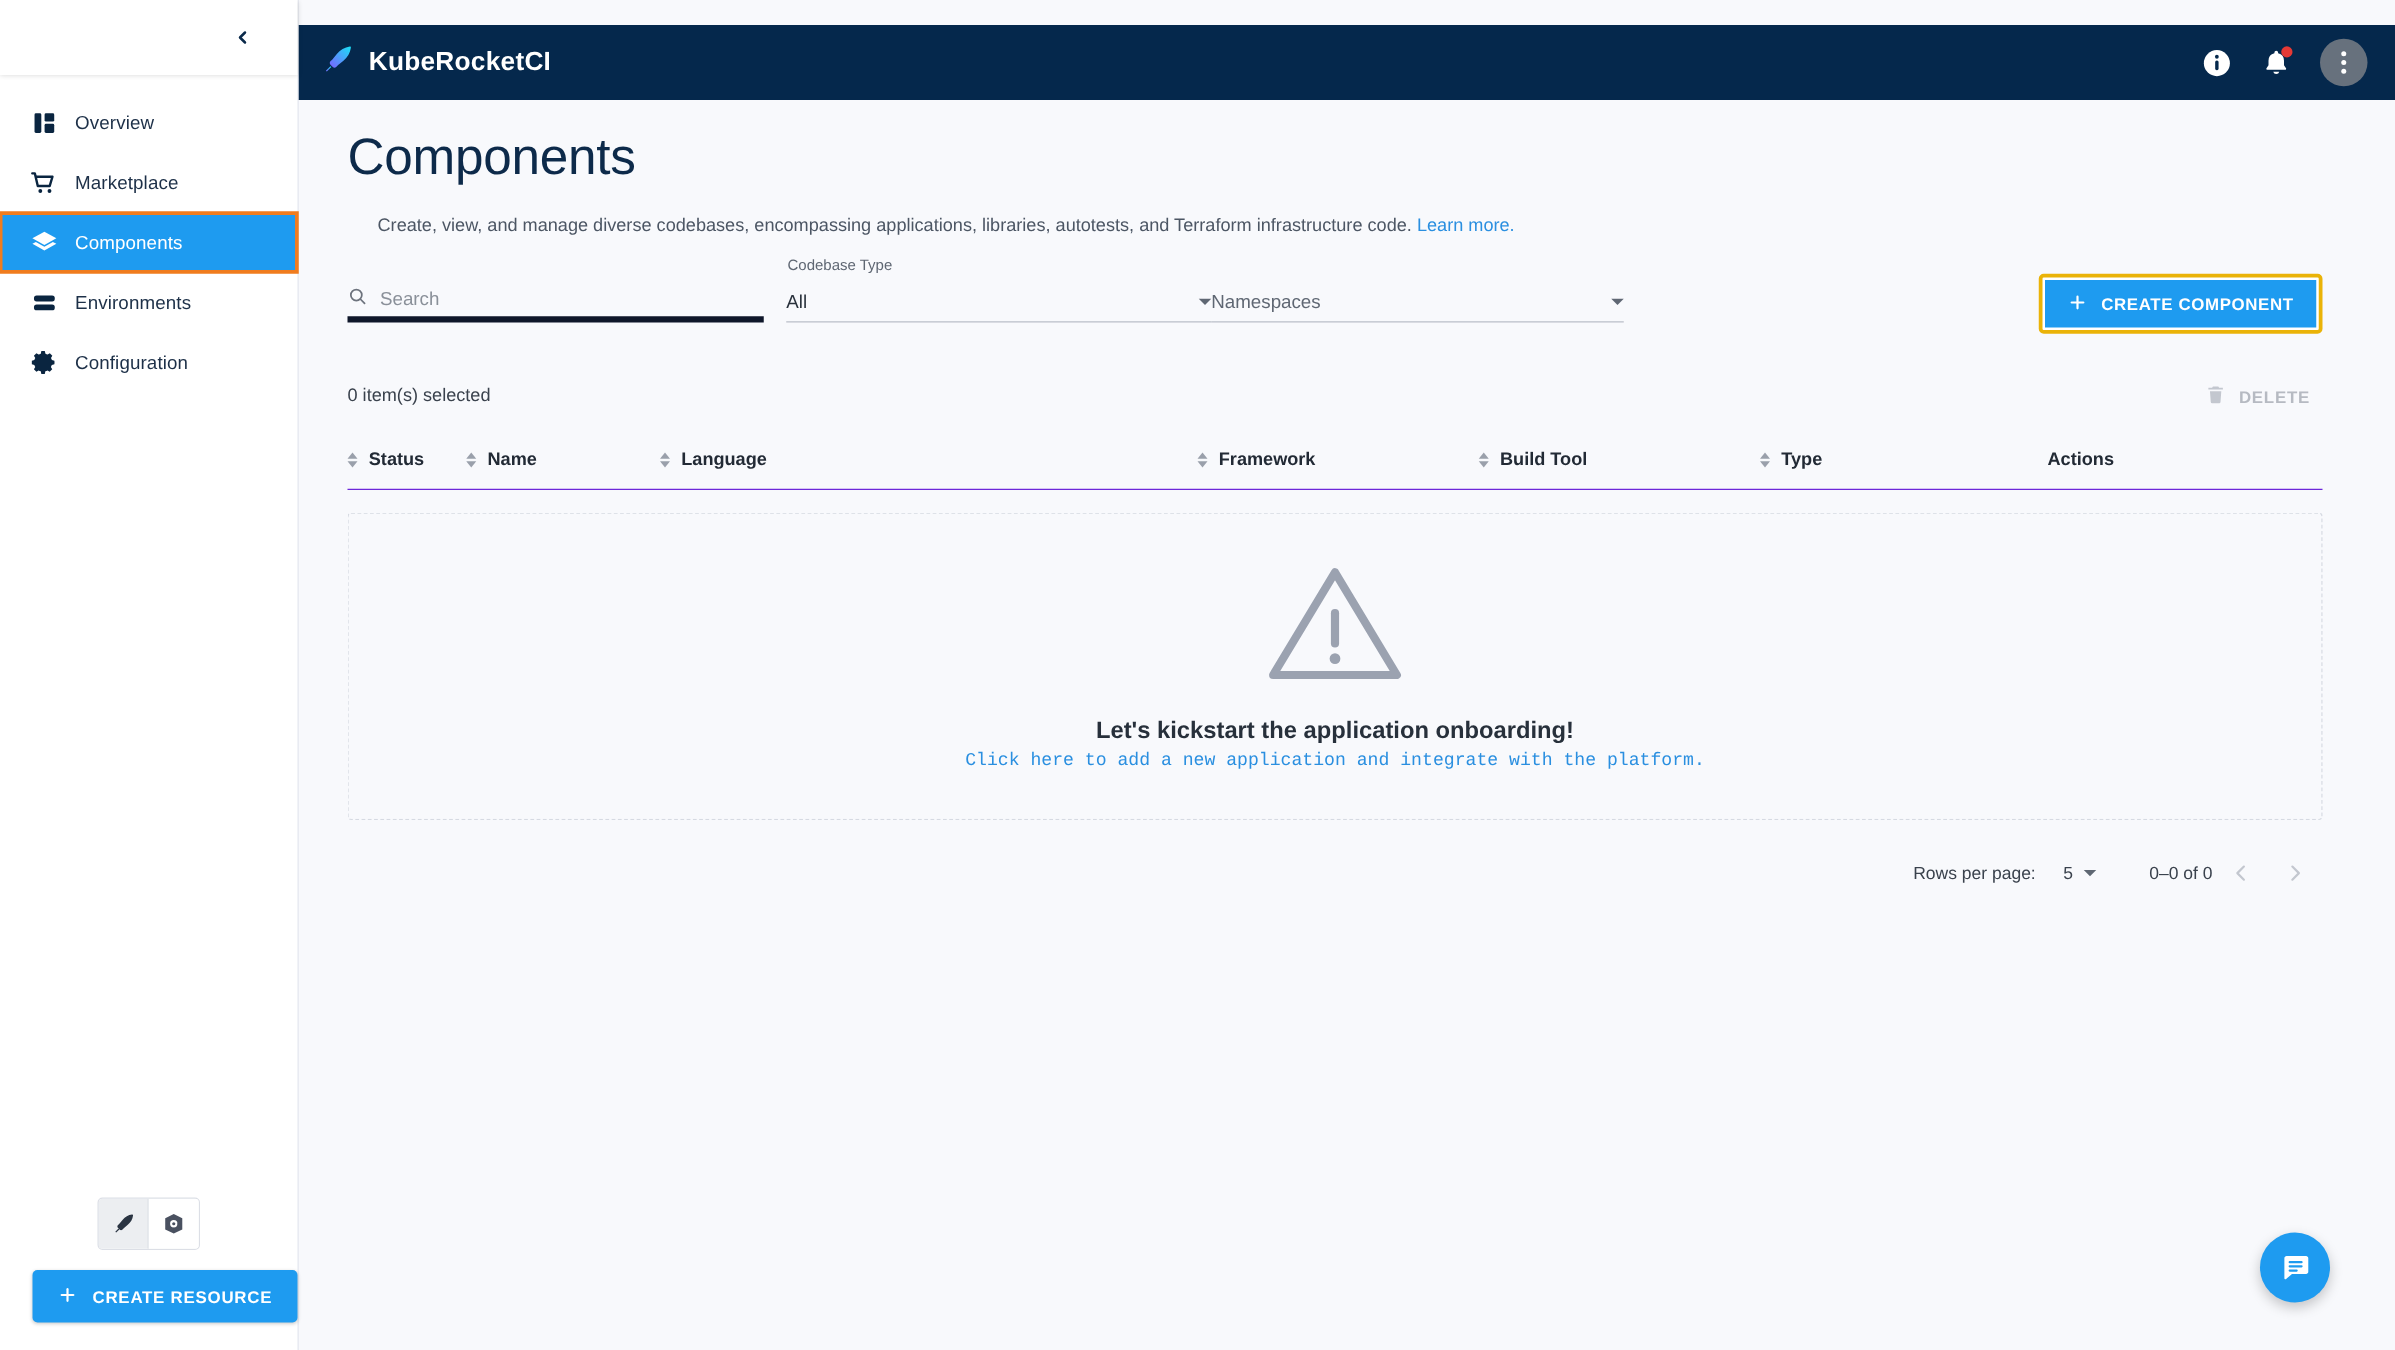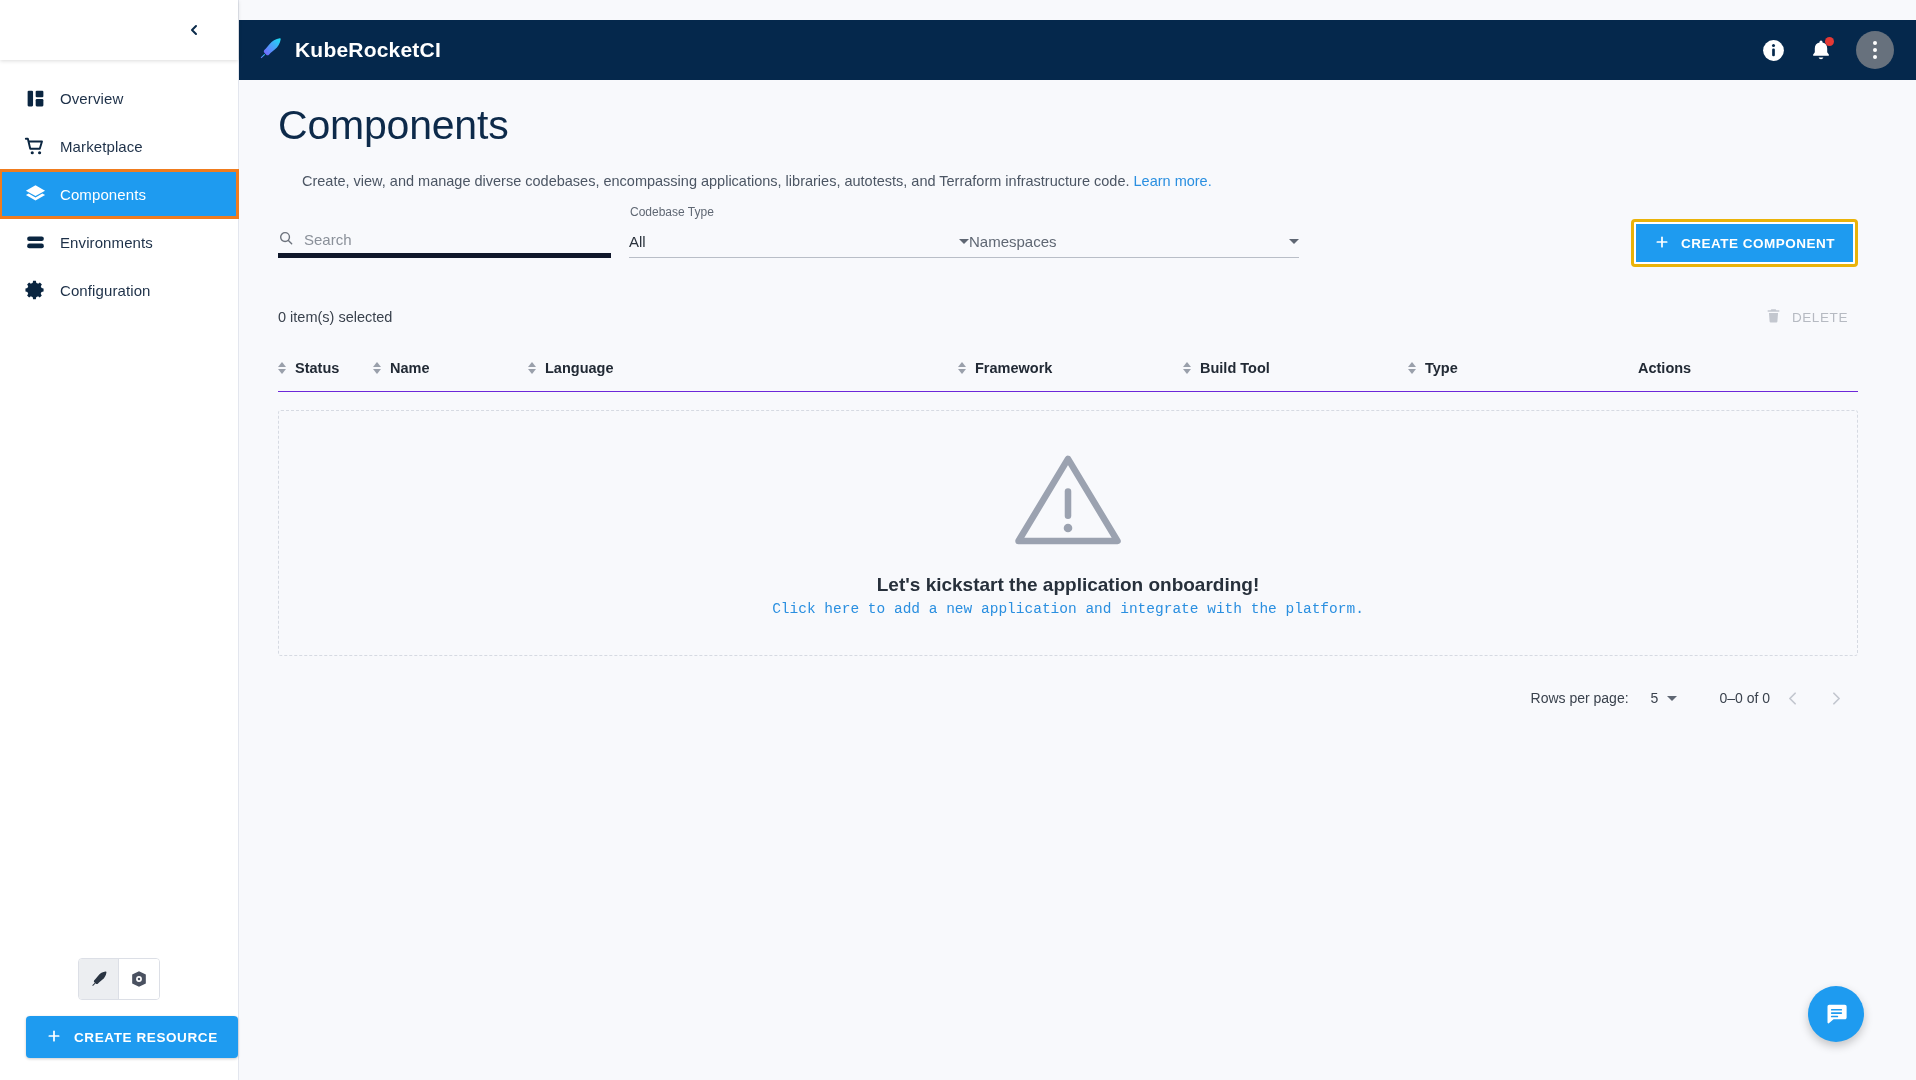--- a/index.html
+++ b/index.html
@@ -176,21 +176,21 @@
 
   .select-row {
     margin-top: 38px;
     display: flex; align-items: center;
     height: 42px;
   }
   .sel-count { font-size: 14.5px; color: #3a424d; }
   .btn-delete {
     margin-left: auto; display: flex; align-items: center; gap: 10px;
     background: transparent; border: none;
-    color: #b6bac2; font-size: 13.5px; font-weight: 400; letter-spacing: .6px;
+    color: #b6bac2; font-size: 13.5px; font-weight: 700; letter-spacing: .6px;
     font-family: "Liberation Sans", sans-serif;
     padding: 8px 10px; cursor: default;
   }
 
   .table-wrap { margin-top: 6px; }
   .thead {
     display: flex; align-items: center;
     height: 48px;
     border-bottom: 1px solid #6d28d9;
     font-size: 14.5px; font-weight: 700; color: #222a35;

